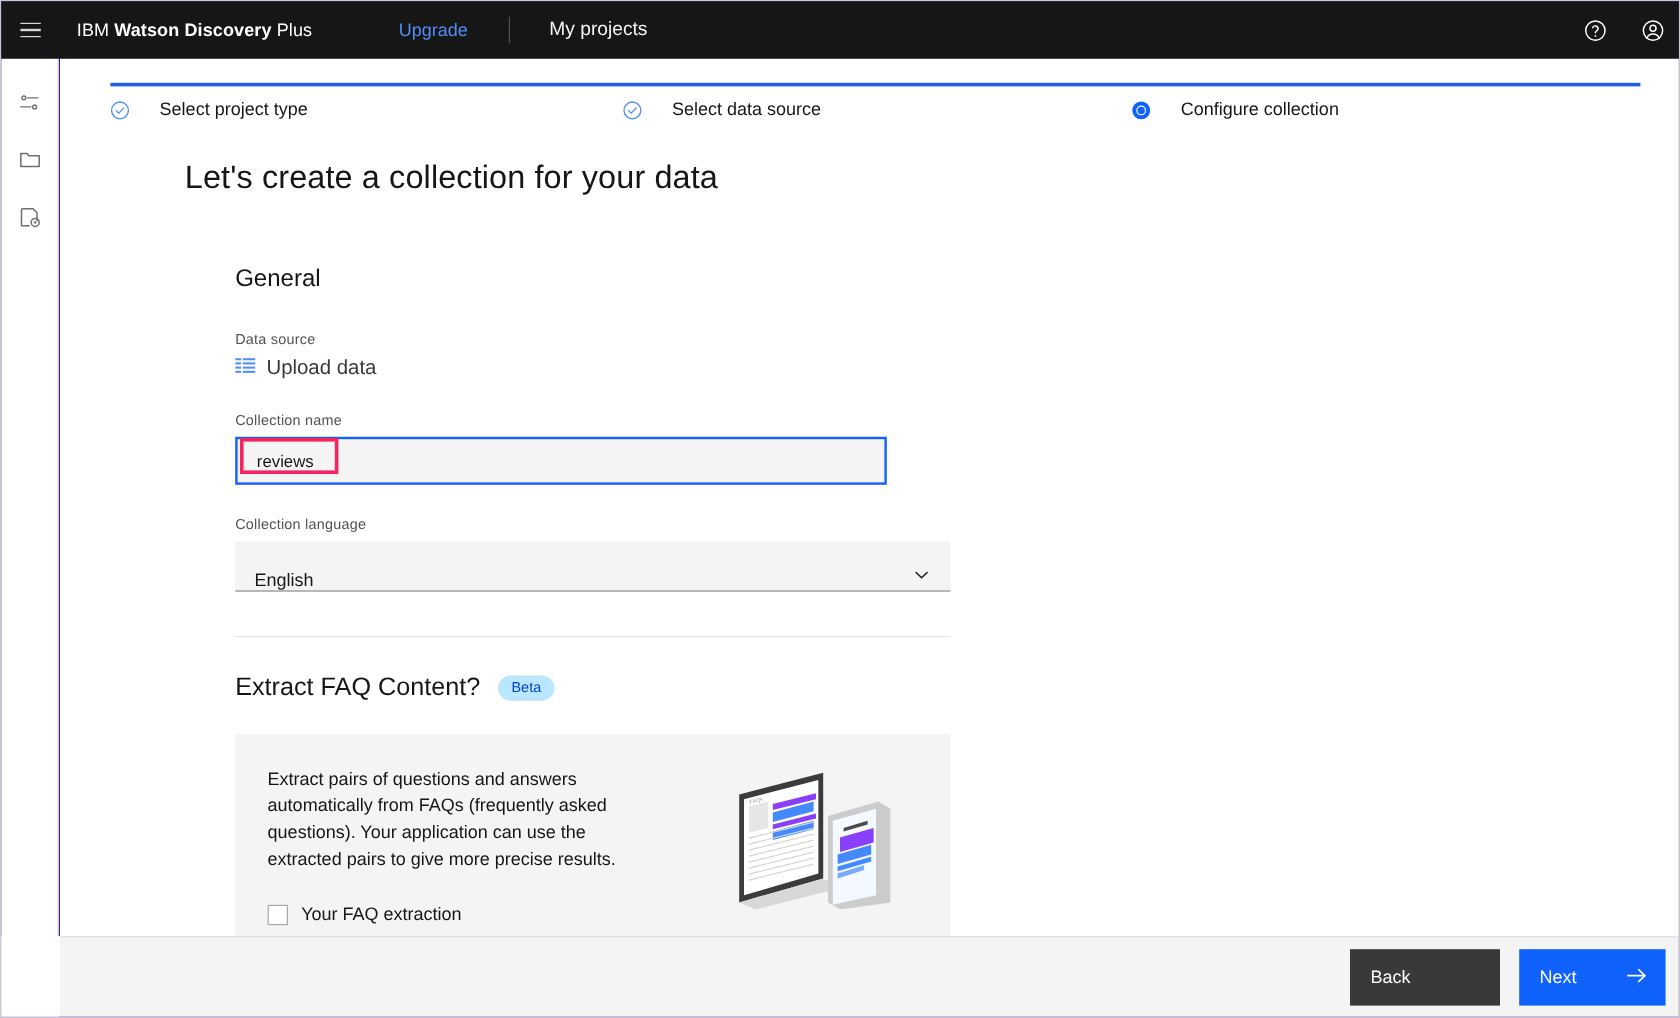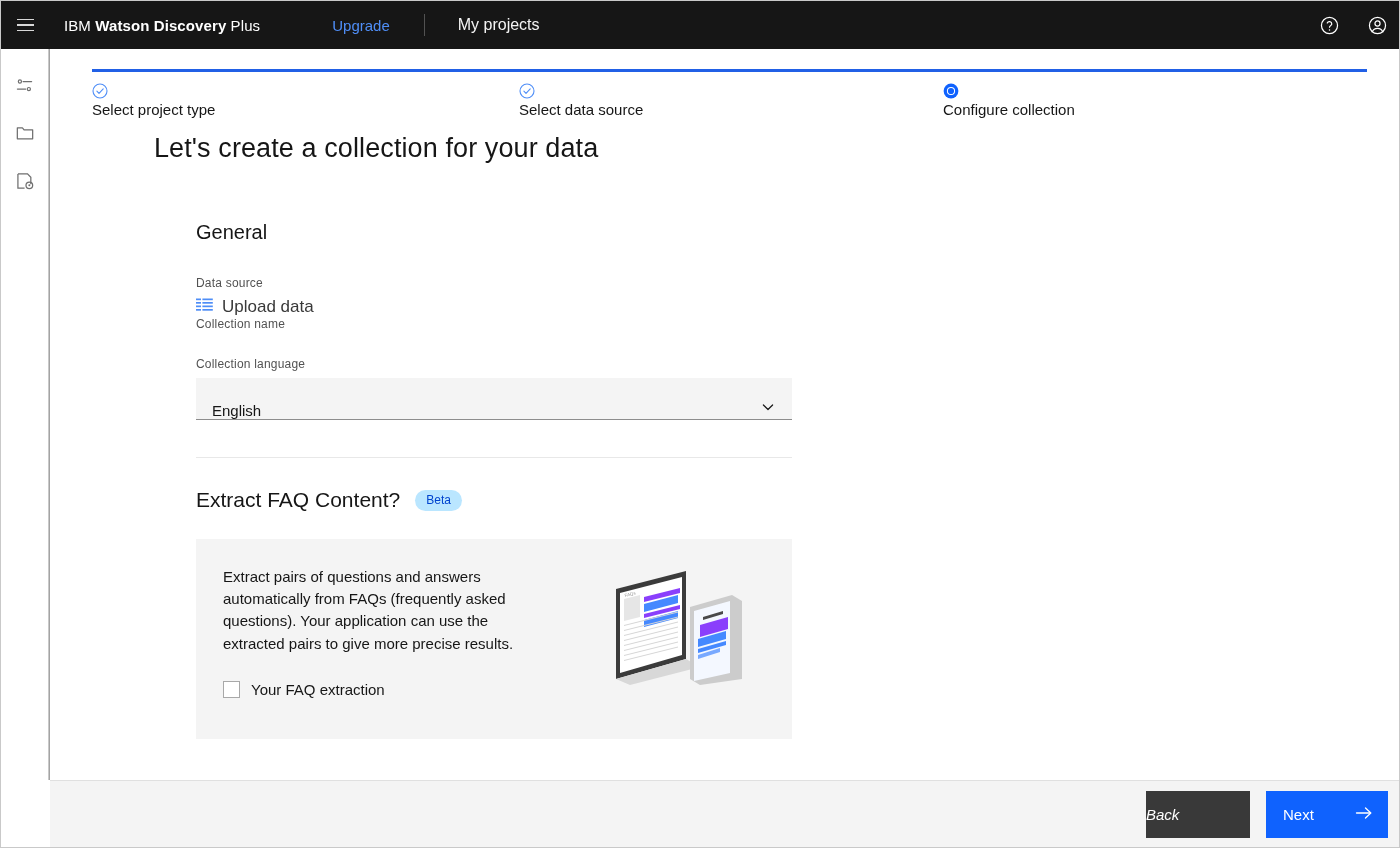--- a/index.html
+++ b/index.html
@@ -5,21 +5,21 @@
   * { box-sizing: border-box; margin: 0; padding: 0; }
   html, body {
     width: 1400px; height: 848px;
     font-family: "Liberation Sans", sans-serif;
     background: #ffffff;
     overflow: hidden;
   }
   #app {
     position: relative;
     width: 1400px; height: 848px;
-    background: #a3a3a3;
+    background: #4c1d95;
     border: 1px solid #c9c9c9;
     overflow: hidden;
   }
 
   
   .header {
     position: absolute; top: 0; left: 0;
     width: 1400px; height: 48px;
     background: #161616;
     display: flex; align-items: center;
@@ -84,23 +84,22 @@
   
   .progress-line {
     position: absolute; top: 20px; left: 42px;
     width: 1275px; height: 3px; background: #2160e6;
   }
   .steps {
     position: absolute; top: 34px; left: 42px;
     width: 1280px; height: 30px;
   }
   .step {
-    position: absolute; display: flex; align-items: flex-start; gap: 2px;
+    position: absolute; display: flex; align-items: center; gap: 25px;
     cursor: pointer;
-    flex-direction: column;
   }
   .step-1 { left: 0px; }
   .step-2 { left: 427px; }
   .step-3 { left: 851px; }
   .step-label { font-size: 15px; color: #161616; white-space: nowrap; }
   .step-icon { width: 16px; height: 16px; display: block; }
 
   
   .page-title {
     position: absolute; top: 84px; left: 104px;
@@ -113,21 +112,21 @@
     position: absolute; top: 172px; left: 146px; width: 600px;
   }
   .section-title {
     font-size: 20px; font-weight: 400; color: #161616; margin-bottom: 32px;
   }
   .field-label {
     font-size: 12px; color: #525252; margin-bottom: 7px;
     letter-spacing: 0.2px;
   }
   .datasource-row {
-    display: flex; align-items: center; gap: 9px; 
+    display: flex; align-items: center; gap: 9px; margin-bottom: 26px;
   }
   .datasource-text { font-size: 17px; color: #393939; }
 
   .txt-wrap { position: relative; width: 543px; }
   .txt-input {
     width: 543px; height: 40px;
     background: #f4f4f4;
     border: 2px solid #0f62fe;
     outline: none;
     font-family: "Liberation Sans", sans-serif;
@@ -198,22 +197,22 @@
     border-top: 1px solid #e0e0e0;
     display: flex; align-items: center; justify-content: flex-end;
     padding-right: 12px; gap: 16px;
   }
   .btn {
     height: 47px; border: none; cursor: pointer;
     font-family: "Liberation Sans", sans-serif;
     font-size: 15px; display: flex; align-items: center;
   }
   .btn-back {
-    width: 104px; background: #393939; color: #ffffff;
-    justify-content: flex-start;  font-style: italic;
+    width: 125px; background: #393939; color: #ffffff;
+    justify-content: flex-start; padding-left: 17px;
   }
   .btn-next {
     width: 122px; background: #0f62fe; color: #ffffff;
     justify-content: space-between; padding: 0 15px 0 17px;
   }
 
   .lower-white {
     position: absolute; top: 779px; left: 0;
     width: 49px; height: 68px; background: #ffffff;
   }
@@ -330,20 +329,24 @@
             <rect x="0" y="7.5" width="5" height="1.7" fill="#4f8ef7"></rect>
             <rect x="6.4" y="7.5" width="10.4" height="1.7" fill="#4f8ef7"></rect>
             <rect x="0" y="11" width="5" height="1.7" fill="#4f8ef7"></rect>
             <rect x="6.4" y="11" width="10.4" height="1.7" fill="#4f8ef7"></rect>
           </svg>
         </span>
         <span class="datasource-text">Upload data</span>
       </div>
 
       <div class="field-label">Collection name</div>
+      <div class="txt-wrap">
+        <input class="txt-input" type="text" value="reviews" style="">
+        <div class="annot-box"></div>
+      </div>
 
       <div class="field-label" style="margin-top:26px">Collection language</div>
       <div class="select-wrap">
         <div class="select-box">
           <span class="select-value">English</span>
           <span class="select-chevron">
             <svg width="16" height="16" viewBox="0 0 16 16" fill="none" stroke="#161616" stroke-width="1.2">
               <path d="M3.4 6 8 10.5 12.6 6" stroke-linecap="round" stroke-linejoin="round"></path>
             </svg>
           </span>

